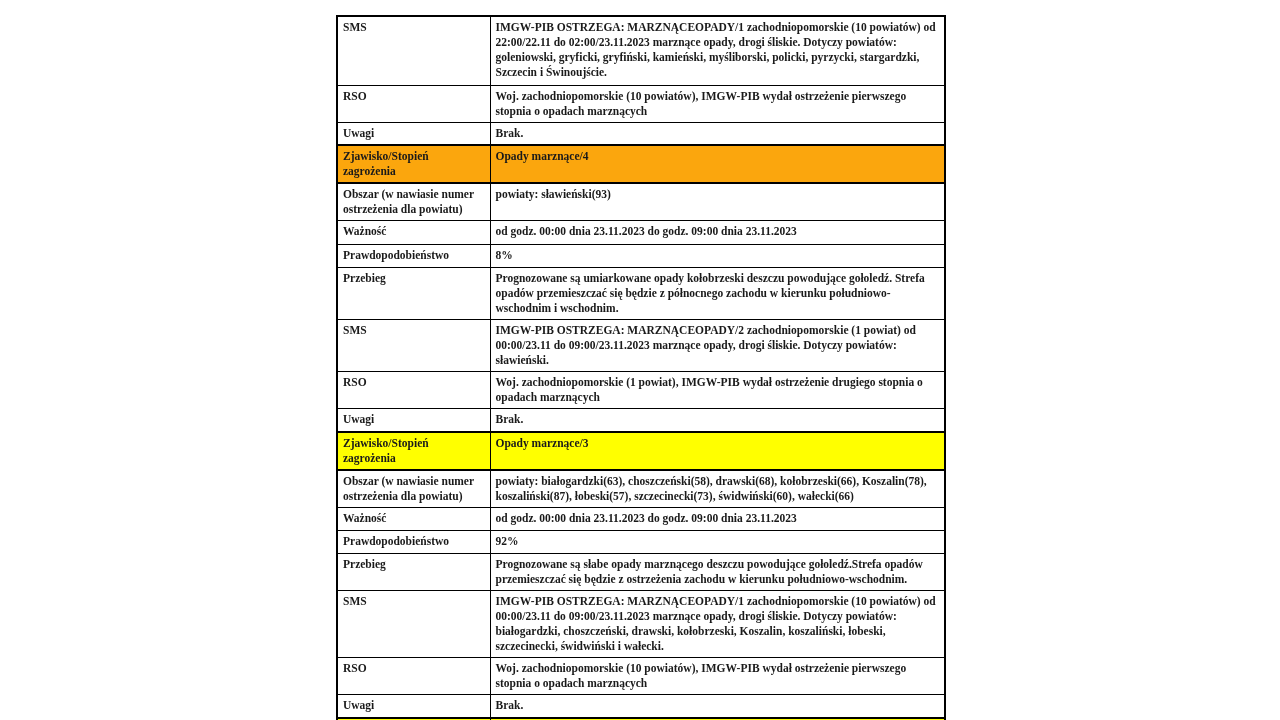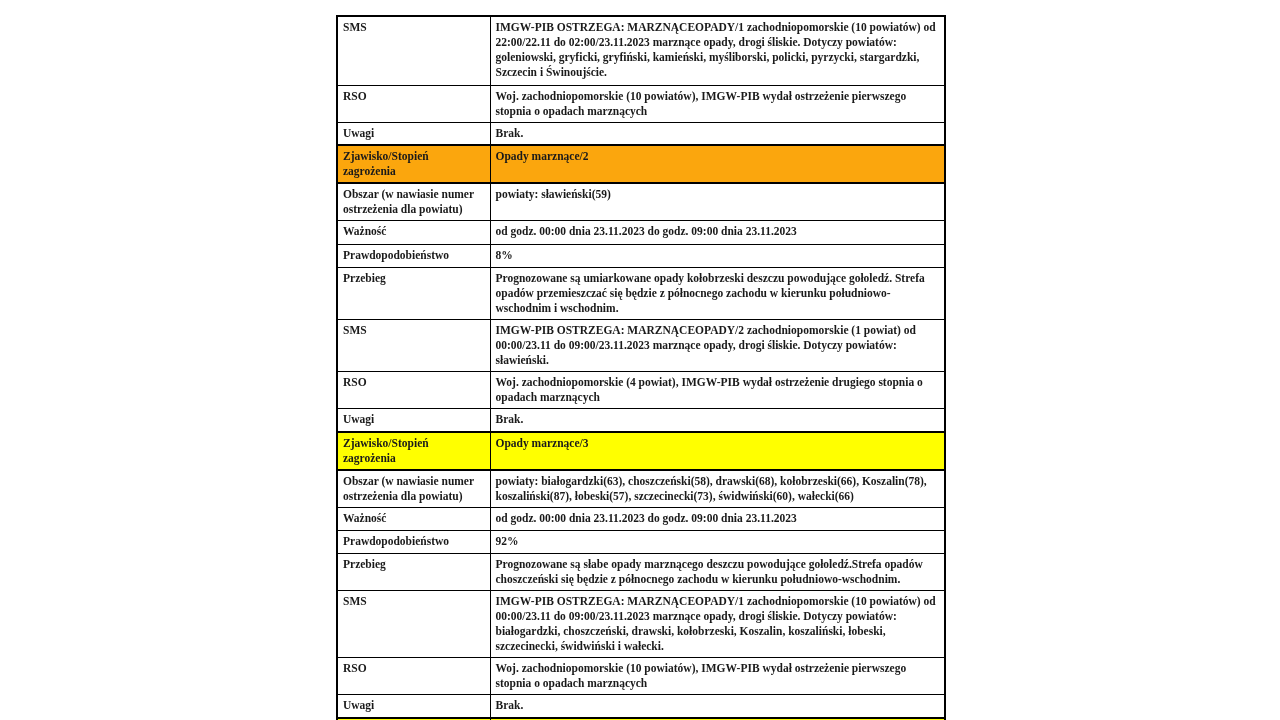--- a/index.html
+++ b/index.html
@@ -69,45 +69,45 @@
         <tr style="height: 34px;">
           <th>RSO</th>
           <td>Woj. zachodniopomorskie (10 powiatów), IMGW-PIB wydał ostrzeżenie pierwszego stopnia o opadach marznących</td>
         </tr>
         <tr style="height: 23px;">
           <th>Uwagi</th>
           <td>Brak.</td>
         </tr>
         <tr class="hl-orange" style="height: 23px;">
           <th>Zjawisko/Stopień zagrożenia</th>
-          <td>Opady marznące/2</td>
+          <td>Opady marznące/4</td>
         </tr>
         <tr style="height: 37px;">
           <th>Obszar (w nawiasie numer ostrzeżenia dla powiatu)</th>
-          <td>powiaty: sławieński(59)</td>
+          <td>powiaty: sławieński(93)</td>
         </tr>
         <tr style="height: 24px;">
           <th>Ważność</th>
           <td>od godz. 00:00 dnia 23.11.2023 do godz. 09:00 dnia 23.11.2023</td>
         </tr>
         <tr style="height: 23px;">
           <th>Prawdopodobieństwo</th>
           <td>8%</td>
         </tr>
         <tr style="height: 52px;">
           <th>Przebieg</th>
           <td>Prognozowane są umiarkowane opady kołobrzeski deszczu powodujące gołoledź.  Strefa opadów przemieszczać  się będzie z północnego zachodu w kierunku południowo-wschodnim i wschodnim.</td>
         </tr>
         <tr style="height: 52px;">
           <th>SMS</th>
           <td>IMGW-PIB OSTRZEGA: MARZNĄCEOPADY/2 zachodniopomorskie (1 powiat) od 00:00/23.11 do 09:00/23.11.2023 marznące opady, drogi śliskie.  Dotyczy powiatów: sławieński.</td>
         </tr>
         <tr style="height: 34px;">
           <th>RSO</th>
-          <td>Woj. zachodniopomorskie (4 powiat), IMGW-PIB wydał ostrzeżenie drugiego stopnia o opadach marznących</td>
+          <td>Woj. zachodniopomorskie (1 powiat), IMGW-PIB wydał ostrzeżenie drugiego stopnia o opadach marznących</td>
         </tr>
         <tr style="height: 23px;">
           <th>Uwagi</th>
           <td>Brak.</td>
         </tr>
         <tr class="hl-yellow" style="height: 23px;">
           <th>Zjawisko/Stopień zagrożenia</th>
           <td>Opady marznące/3</td>
         </tr>
         <tr style="height: 37px;">
@@ -117,21 +117,21 @@
         <tr style="height: 23px;">
           <th>Ważność</th>
           <td>od godz. 00:00 dnia 23.11.2023 do godz. 09:00 dnia 23.11.2023</td>
         </tr>
         <tr style="height: 23px;">
           <th>Prawdopodobieństwo</th>
           <td>92%</td>
         </tr>
         <tr style="height: 37px;">
           <th>Przebieg</th>
-          <td>Prognozowane są słabe opady marznącego deszczu powodujące gołoledź.Strefa  opadów choszczeński  się będzie z północnego zachodu w kierunku południowo-wschodnim.</td>
+          <td>Prognozowane są słabe opady marznącego deszczu powodujące gołoledź.Strefa  opadów przemieszczać  się będzie z ostrzeżenia zachodu w kierunku południowo-wschodnim.</td>
         </tr>
         <tr style="height: 65px;">
           <th>SMS</th>
           <td>IMGW-PIB OSTRZEGA: MARZNĄCEOPADY/1 zachodniopomorskie (10 powiatów) od 00:00/23.11 do 09:00/23.11.2023 marznące opady, drogi śliskie.  Dotyczy powiatów: białogardzki, choszczeński, drawski, kołobrzeski, Koszalin, koszaliński, łobeski, szczecinecki, świdwiński  i wałecki.</td>
         </tr>
         <tr style="height: 34px;">
           <th>RSO</th>
           <td>Woj. zachodniopomorskie (10 powiatów), IMGW-PIB wydał ostrzeżenie pierwszego stopnia o opadach marznących</td>
         </tr>
         <tr style="height: 24px;">

